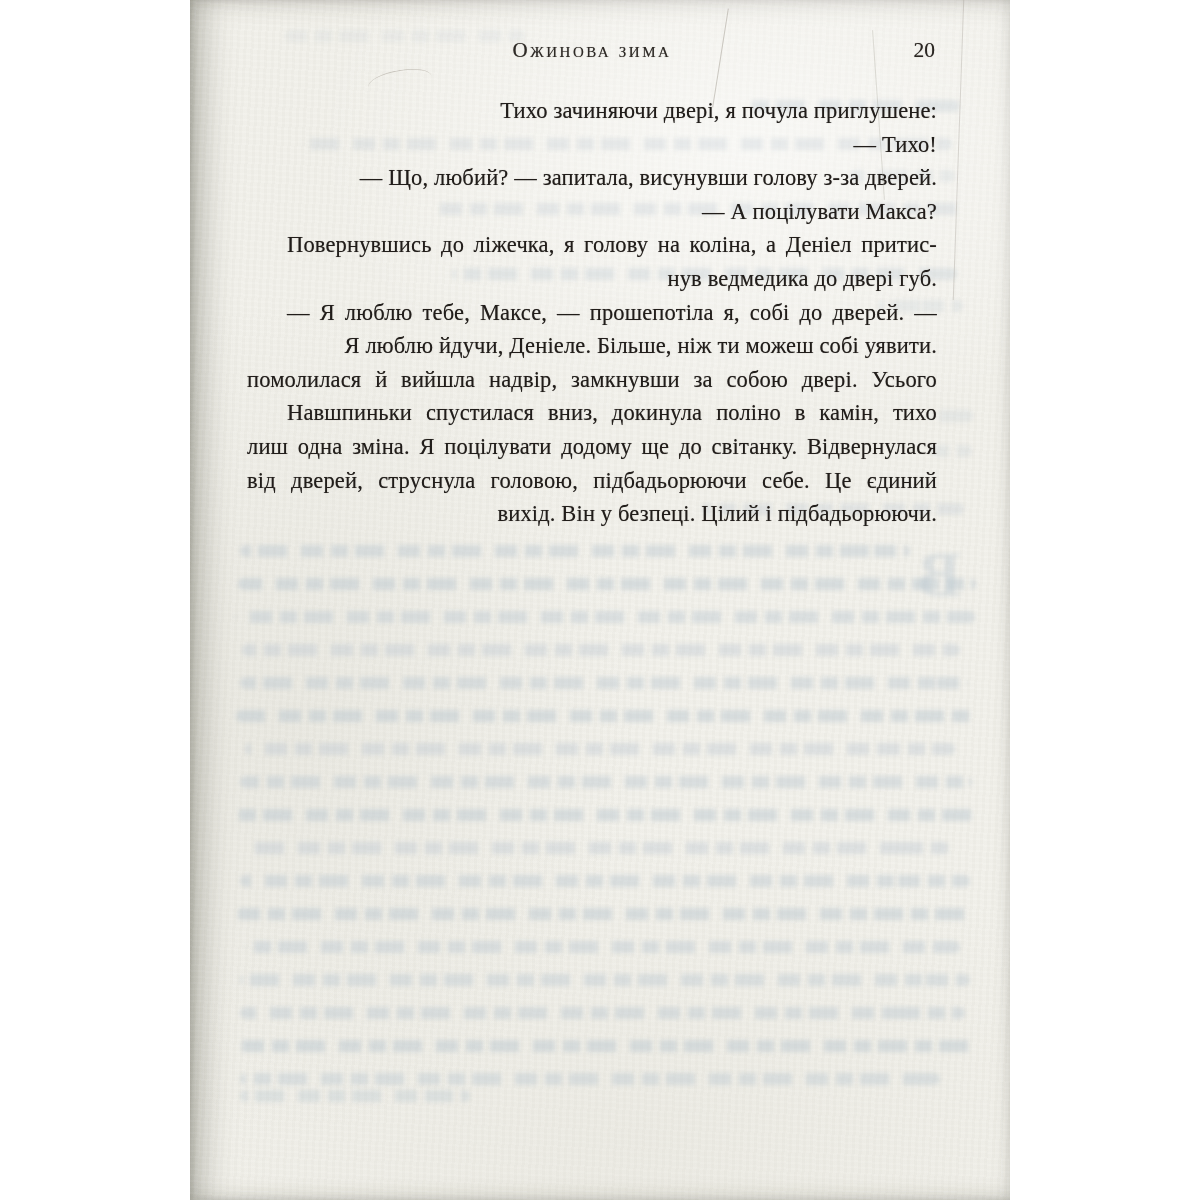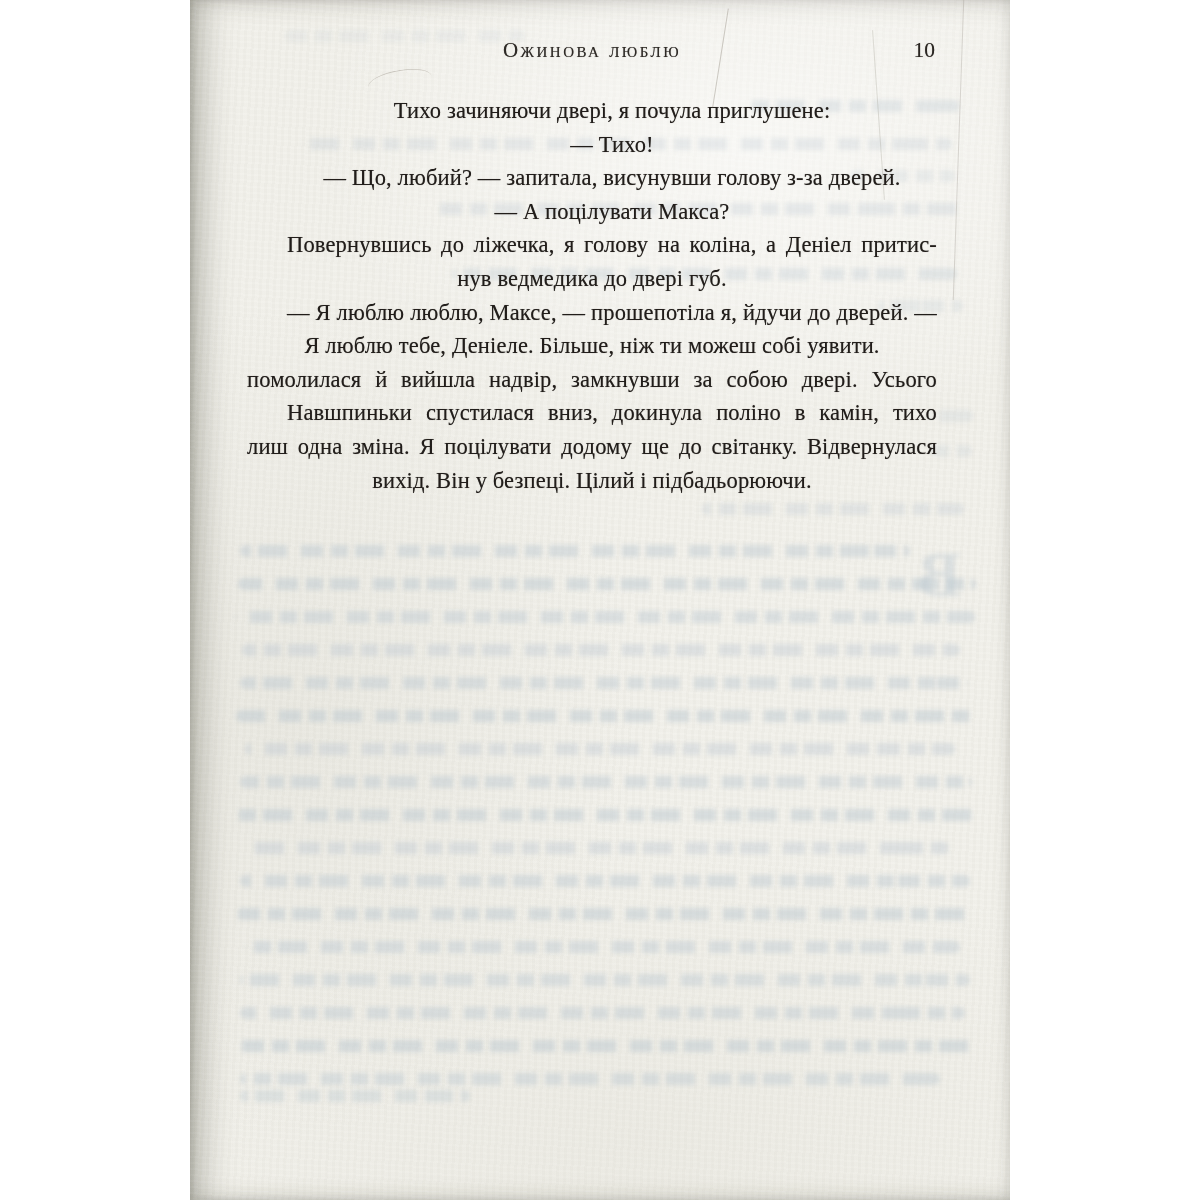--- a/index.html
+++ b/index.html
@@ -89,21 +89,21 @@
     left: 57px; top: 94px;
     width: 690px;
   }
   .para { margin: 0; }
   .line {
     height: 33.6px;
     line-height: 33.6px;
     font-size: 22.5px;
     letter-spacing: 0.15px;
     white-space: normal;
-    text-align: center;
+    text-align: right;
     color: var(--ink, #211d1a);
     text-shadow: 0 0 0.7px rgba(33,29,26,0.55);
   }
   .line.just { text-align: justify; text-align-last: justify; }
   .line.ind  { text-indent: 40px; }
   
   .scratch {
     position: absolute;
     pointer-events: none;
   }
@@ -151,48 +151,49 @@
         <div class="ghost-line" style="top: 974px; left: 50px; width: 730px; opacity: 0.38; background-position: -44px 0px;"></div>
         <div class="ghost-line" style="top: 1007px; left: 50px; width: 725px; opacity: 0.42; background-position: -67px 0px;"></div>
         <div class="ghost-line" style="top: 1040px; left: 45px; width: 740px; opacity: 0.46; background-position: -90px 0px;"></div>
         <div class="ghost-line" style="top: 1073px; left: 50px; width: 700px; opacity: 0.38; background-position: -16px 0px;"></div>
         <div class="ghost-line" style="top: 1090px; left: 50px; width: 230px; opacity: 0.34; background-position: -39px 0px;"></div>
         <div class="ghost-cap" style="top: 543px; left: 728px; font-size: 64px; opacity: 0.4;">В</div>
       </div>
 
     <div class="content">
       <div class="pagehead">
-        <span class="running-title">Ожинова люблю</span>
-        <span class="pagenum">10</span>
+        <span class="running-title">Ожинова зима</span>
+        <span class="pagenum">20</span>
       </div>
       <div class="bodytext" id="body">
           <div class="para">
             <div class="line ind">Тихо зачиняючи двері, я почула приглушене:</div>
           </div>
           <div class="para">
             <div class="line ind">— Тихо!</div>
           </div>
           <div class="para">
             <div class="line ind">— Що, любий? — запитала, висунувши голову з-за дверей.</div>
           </div>
           <div class="para">
             <div class="line ind">— А поцілувати Макса?</div>
           </div>
           <div class="para">
             <div class="line just ind">Повернувшись до ліжечка, я голову на коліна, а Деніел притис-</div>
             <div class="line">нув ведмедика до двері губ.</div>
           </div>
           <div class="para">
-            <div class="line just ind">— Я люблю люблю, Максе, — прошепотіла я, йдучи до дверей. —</div>
-            <div class="line">Я люблю тебе, Деніеле. Більше, ніж ти можеш собі уявити.</div>
+            <div class="line just ind">— Я люблю тебе, Максе, — прошепотіла я, собі до дверей. —</div>
+            <div class="line">Я люблю йдучи, Деніеле. Більше, ніж ти можеш собі уявити.</div>
           </div>
           <div class="para">
             <div class="line just">помолилася й вийшла надвір, замкнувши за собою двері. Усього</div>
             <div class="line just ind">Навшпиньки спустилася вниз, докинула поліно в камін, тихо</div>
             <div class="line just">лиш одна зміна. Я поцілувати додому ще до світанку. Відвернулася</div>
+            <div class="line just">від дверей, струснула головою, підбадьорюючи себе. Це єдиний</div>
             <div class="line">вихід. Він у безпеці. Цілий і підбадьорюючи.</div>
           </div>
         </div>
     </div>
 
     <div class="scratch s1"></div>
     <div class="scratch s2"></div>
     <div class="scratch s3"></div>
     <div class="scratch s4"></div>
   </div>

